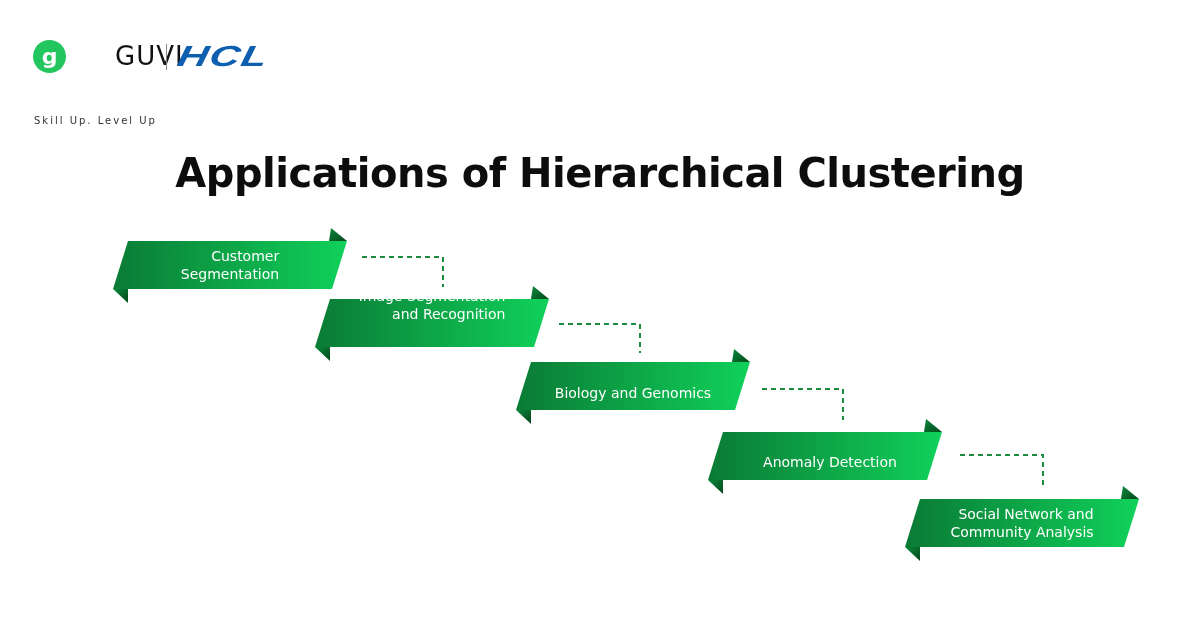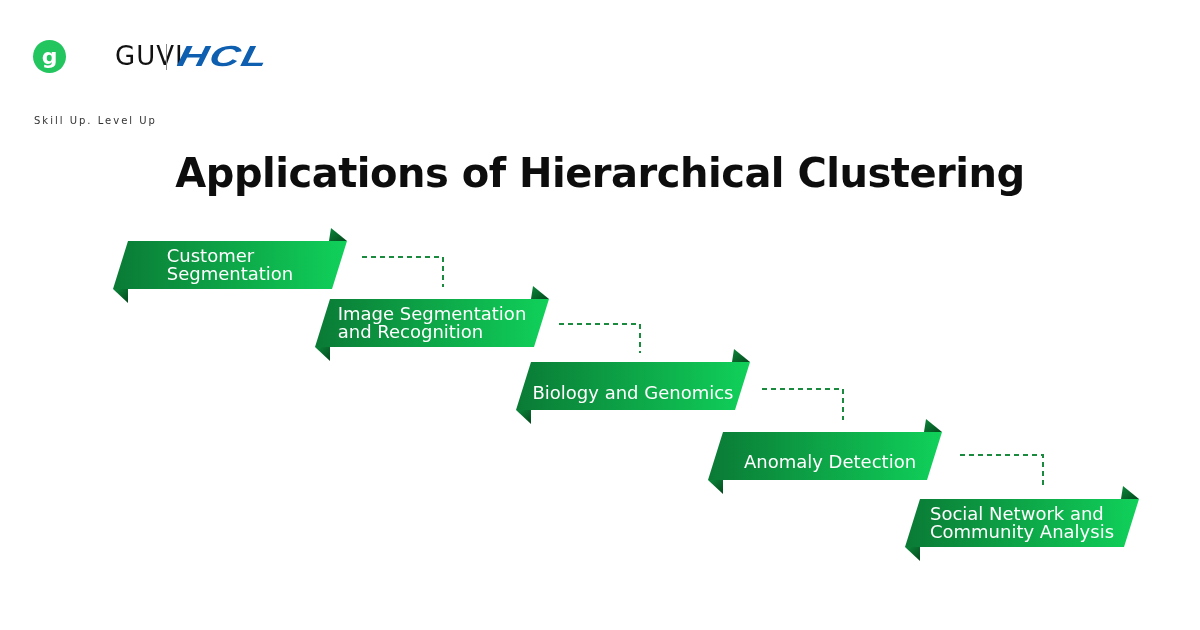--- a/index.html
+++ b/index.html
@@ -16,21 +16,21 @@
   .guvi-text { position: absolute; left: 42px; top: 3px; font-size: 26px; font-weight: 500; color: #111; letter-spacing: 1px; font-family: "DejaVu Sans", sans-serif; margin-left: 40px; }
   .logo-divider { position: absolute; left: 133px; top: 6px; width: 1px; height: 26px; background: #888; }
   .hcl-text { position: absolute; left: 145px; top: 2px; font-size: 29px; font-weight: bold; font-style: italic; color: #0f5fb0; letter-spacing: 1px; transform: skewX(-12deg) scaleX(1.45); transform-origin: left center; font-family: "Liberation Sans", sans-serif; }
   .tagline { position: absolute; left: 1px; top: 42px; font-size: 10px; color: #333; letter-spacing: 2px; font-family: "DejaVu Sans", sans-serif; margin-top: 35px; }
   .title {
     position: absolute; left: 0; width: 1200px; top: 150px; text-align: center;
     font-size: 40px; font-weight: bold; color: #0d0d0d; font-family: "DejaVu Sans", sans-serif; letter-spacing: -0.5px;
   }
   svg.diagram { position: absolute; left: 0; top: 0; }
   .ribbon-label {
-    position: absolute; color: #ffffff; font-size: 18px; line-height: 18px; text-align: left;
+    position: absolute; color: #ffffff; font-size: 14px; line-height: 18px; text-align: right;
     font-family: "DejaVu Sans", sans-serif; display: flex; align-items: center; justify-content: center;
     white-space: pre-line;
   }
 </style>
 </head>
 <body>
 
 <div class="logo">
   <div class="guvi-circle">g</div>
   <div class="guvi-text">GUVI</div>
@@ -80,18 +80,18 @@
   <g fill="none" stroke="#1a8a3f" stroke-width="2" stroke-dasharray="5,4">
     <path d="M362,257 H443 V287"></path>
     <path d="M559,324 H640 V353"></path>
     <path d="M762,389 H843 V420"></path>
     <path d="M960,455 H1043 V486"></path>
   </g>
 </svg>
 
 <div class="ribbon-label" style="left:120px; top:241px; width:220px; height:48px;">Customer
 Segmentation</div>
-<div class="ribbon-label" style="left:322px; top:299px; width:220px; height:48px;">Image Segmentation
+<div class="ribbon-label" style="left:322px; top:281px; width:220px; height:48px;">Image Segmentation
 and Recognition</div>
 <div class="ribbon-label" style="left:523px; top:362px; width:220px; height:61px;">Biology and Genomics</div>
 <div class="ribbon-label" style="left:720px; top:432px; width:220px; height:60px;">Anomaly Detection</div>
 <div class="ribbon-label" style="left:912px; top:499px; width:220px; height:48px;">Social Network and
 Community Analysis</div>
 
 </body></html>

